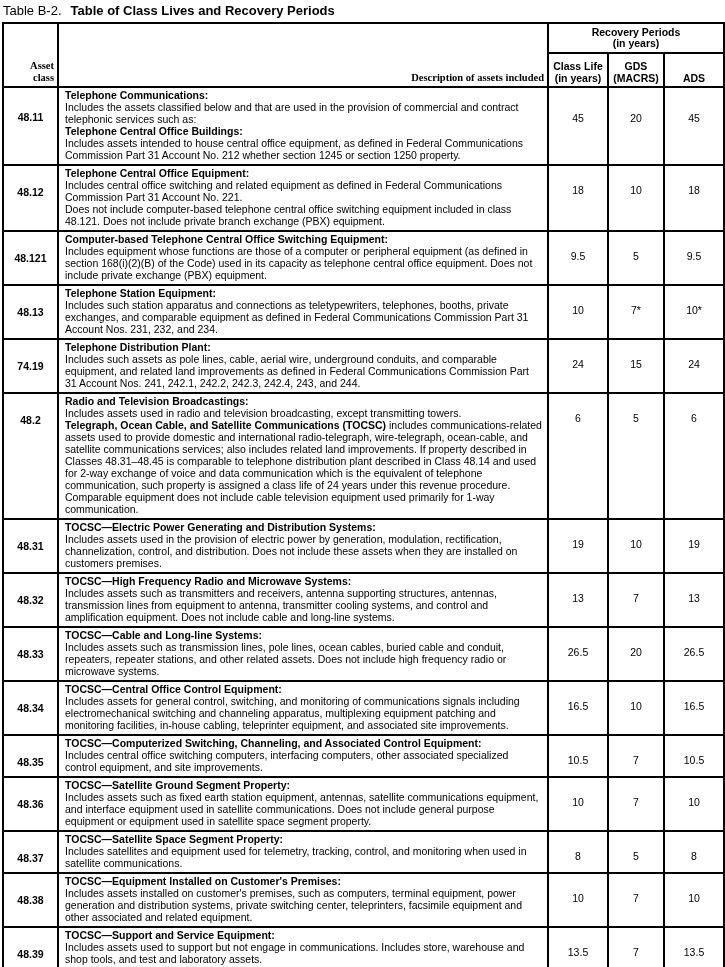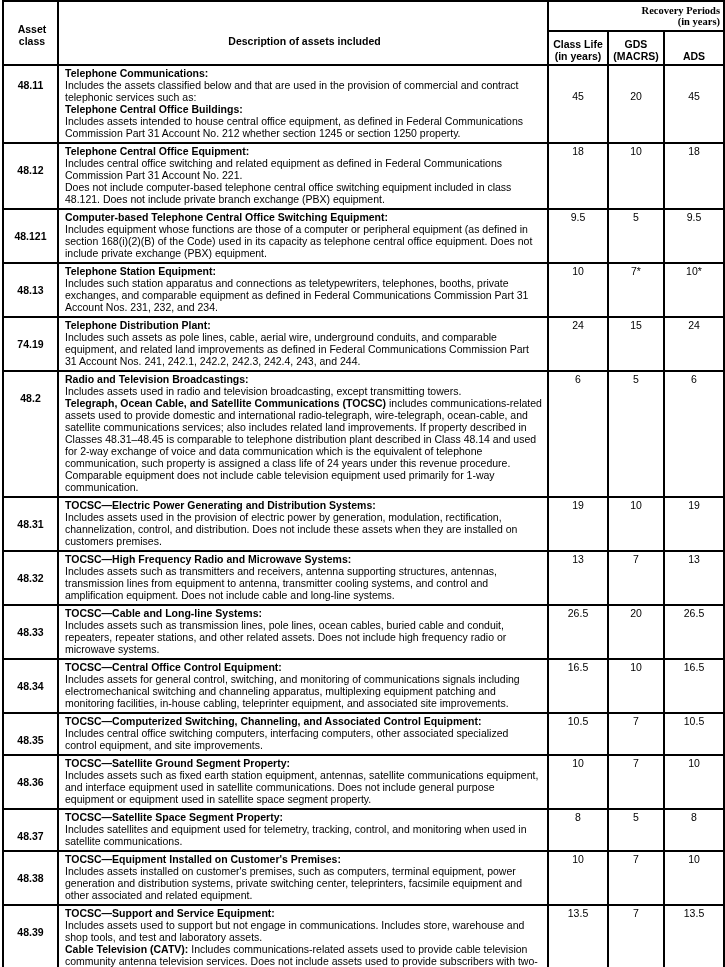--- a/index.html
+++ b/index.html
@@ -35,30 +35,30 @@
   th, td { border: 2px solid #000; }
 
   thead th {
     font-size: 10.5px;
     font-weight: bold;
     line-height: 11.5px;
     white-space: pre-line;
     padding: 2px 3px;
   }
   th.h-asset, th.h-desc {
-    text-align: center;
+    text-align: right;
     vertical-align: bottom;
     padding-left: 6px;
-    padding-bottom: 17px;
+    padding-bottom: 3px;
+    font-family: Liberation Serif, serif;
   }
   th.h-group {
-    text-align: right;
+    text-align: center;
     vertical-align: middle;
     height: 24px;
-    font-family: Liberation Serif, serif;
   }
   th.h-sub {
     text-align: center;
     vertical-align: bottom;
     height: 28px;
     padding-bottom: 2px;
     border-radius: 8px;
   }
 
   td.asset-class {
@@ -75,31 +75,34 @@
     vertical-align: top;
     padding: 1px 5px 3px 6px;
   }
   td.desc .para { margin: 0; }
   td.desc .b { font-weight: bold; }
   td.val {
     font-size: 10.5px;
     line-height: 12px;
     text-align: center;
     vertical-align: top;
-    padding-top: 1px;
+    padding-top: 18px;
   }
   
-  tbody tr:first-child td.asset-class { padding-top: 13px; margin-top: 22px; }
+  tbody tr:first-child td.asset-class { padding-top: 23px; margin-top: 22px; }
   tbody tr:first-child td.val { padding-top: 24px; }
 </style>
 </head>
 <body>
 
 <div class="page">
 
+  <div class="title">
+    <span class="prefix">Table B-2.</span><span class="main">Table of Class Lives and Recovery Periods</span>
+  </div>
 
   <table class="b2">
     <colgroup>
       <col class="c-asset">
       <col class="c-desc">
       <col class="c-life">
       <col class="c-gds">
       <col class="c-ads">
     </colgroup>
     <thead>

